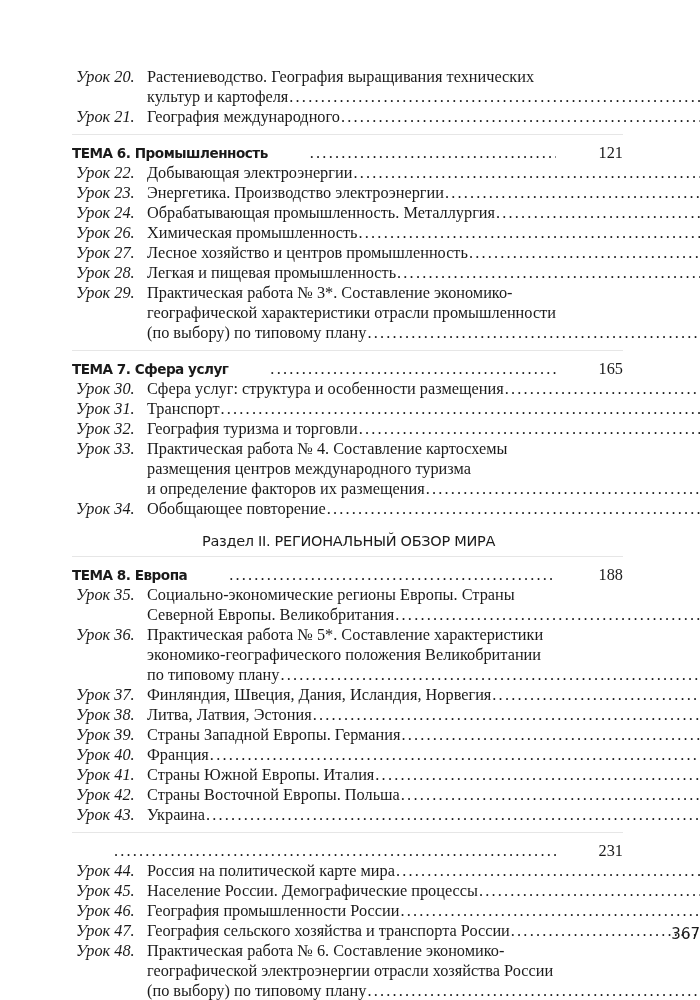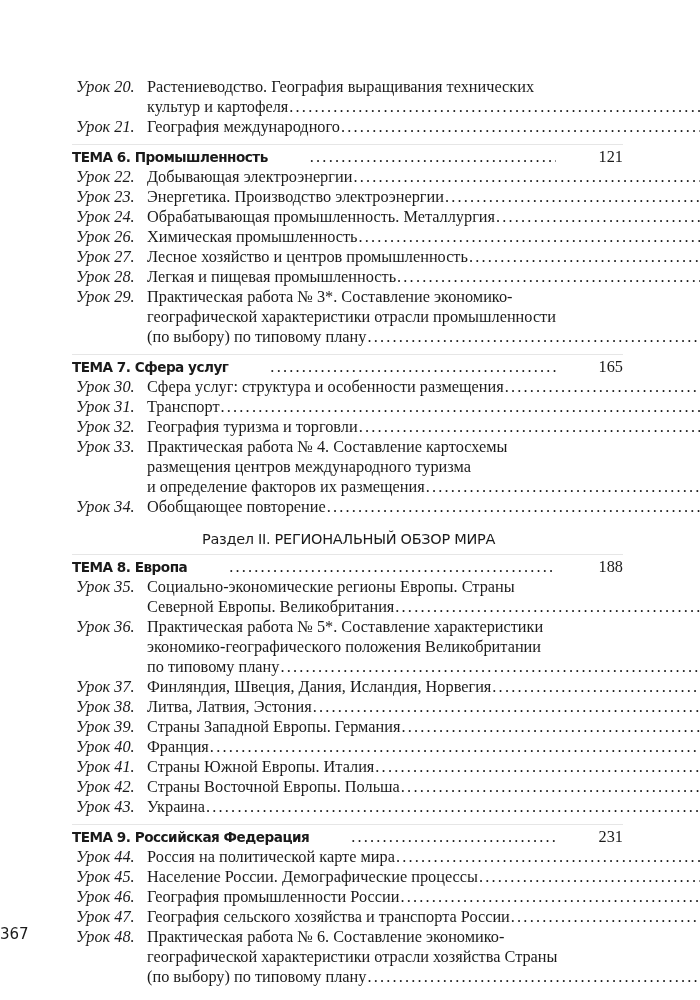--- a/index.html
+++ b/index.html
@@ -1,30 +1,30 @@
 <!DOCTYPE html>
 <html><head>
 <meta charset="utf-8">
 <style>
   html, body { margin: 0; padding: 0; background: #ffffff; }
   body { width: 700px; height: 1000px; position: relative; overflow: hidden; color: #1a1a1a; }
-  .page { position: absolute; left: 74px; top: 77px; width: 549px; }
+  .page { position: absolute; left: 74px; top: 67px; width: 549px; }
   .row { display: flex; align-items: flex-start; font-family: "Liberation Serif", "DejaVu Serif", serif; font-size: 16.3px; line-height: 20px; }
   .lesson-no { width: 71px; flex: 0 0 71px; font-style: italic; padding-left: 2px; white-space: nowrap; }
   .lesson-body { flex: 1 1 auto; }
   .line { display: flex; align-items: baseline; }
   .line .txt { white-space: nowrap; }
   .dots { flex: 1 1 auto; overflow: hidden; white-space: nowrap; margin: 0 1px; letter-spacing: 2.2px; }
   .dots::after { content: "........................................................................................................................................................"; }
   .pg { white-space: nowrap; }
-  .topic { display: flex; align-items: baseline; margin-top: 7px; padding-top: 2px; border-top: 1px solid #e6e6e6; margin-left: -2px; }
+  .topic { display: flex; align-items: baseline; margin-top: 7px; padding-top: 8px; border-top: 1px solid #e6e6e6; margin-left: -2px; }
   .topic .ttl { font-family: "DejaVu Sans", "Liberation Sans", sans-serif; font-weight: bold; font-size: 13.6px; letter-spacing: -0.5px; white-space: nowrap; }
   .topic .pg, .topic .dots { font-family: "Liberation Serif", "DejaVu Serif", serif; font-size: 16.3px; margin-left: 42px; }
   .section { text-align: center; font-family: "DejaVu Sans", "Liberation Sans", sans-serif; font-size: 14.5px; letter-spacing: -0.3px; margin-top: 14px; margin-bottom: 5px; }
-  .page-number { position: absolute; left: 0; width: 700px; top: 925px; text-align: left; font-family: "DejaVu Sans", "Liberation Sans", sans-serif; font-size: 15px; }
+  .page-number { position: absolute; left: 0; width: 700px; top: 925px; text-align: right; font-family: "DejaVu Sans", "Liberation Sans", sans-serif; font-size: 15px; }
 </style>
 </head>
 <body>
 
 <div class="page" id="toc">
     <div class="row">
       <span class="lesson-no">Урок 20.</span>
       <div class="lesson-body">
         <div class="line">
           <span class="txt">Растениеводство. География выращивания технических</span>
@@ -264,21 +264,20 @@
     <div class="row">
       <span class="lesson-no">Урок 43.</span>
       <div class="lesson-body">
         <div class="line">
           <span class="txt">Украина</span>
           <span class="dots"></span>
         </div>
       </div>
     </div>
     <div class="topic">
-      <span class="ttl">ТЕМА 9. Российская Федерация</span>
       <span class="dots"></span>
       <span class="pg">231</span>
     </div>
     <div class="row">
       <span class="lesson-no">Урок 44.</span>
       <div class="lesson-body">
         <div class="line">
           <span class="txt">Россия на политической карте мира </span>
           <span class="dots"></span>
         </div>
@@ -311,21 +310,21 @@
         </div>
       </div>
     </div>
     <div class="row">
       <span class="lesson-no">Урок 48.</span>
       <div class="lesson-body">
         <div class="line">
           <span class="txt">Практическая работа № 6. Составление экономико-</span>
         </div>
         <div class="line">
-          <span class="txt">географической характеристики отрасли хозяйства Страны</span>
+          <span class="txt">географической электроэнергии отрасли хозяйства России</span>
         </div>
         <div class="line">
           <span class="txt">(по выбору) по типовому плану</span>
           <span class="dots"></span>
         </div>
       </div>
     </div>
   </div>
 <div class="page-number">367</div>
 

